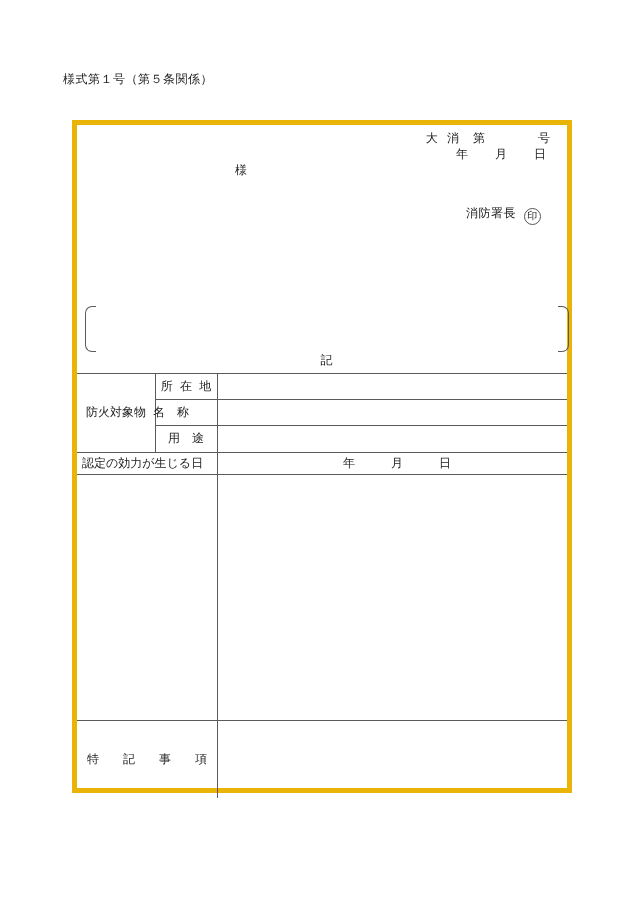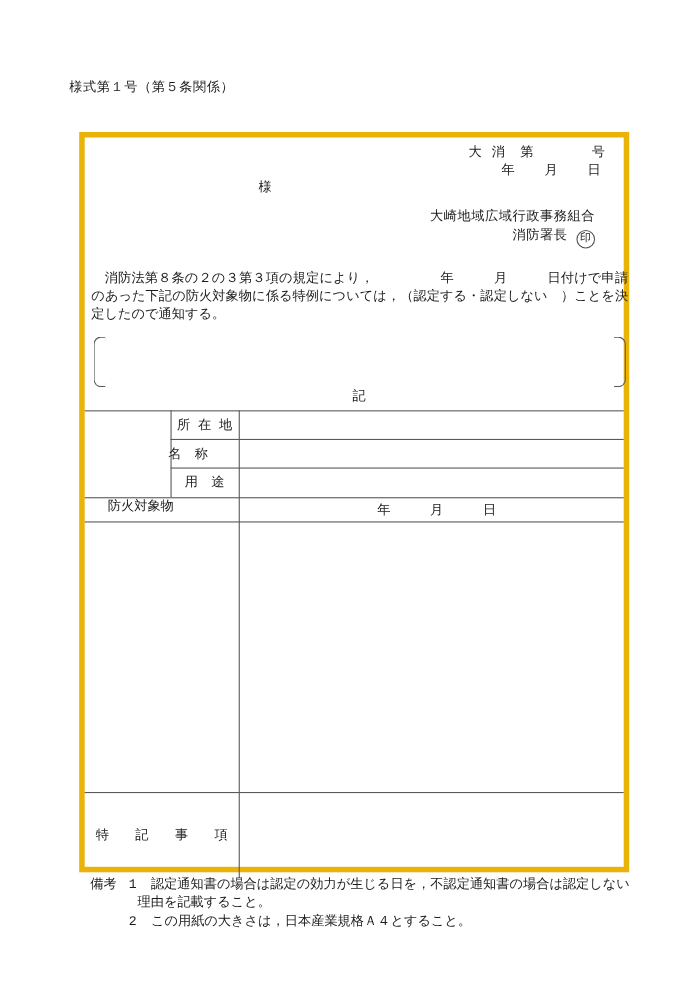--- a/index.html
+++ b/index.html
@@ -39,21 +39,21 @@
   .hl-top{left:0;right:0;top:248px;}
   .hl-r1{left:78px;right:0;top:274px;}
   .hl-r2{left:78px;right:0;top:300px;}
   .hl-r3{left:0;right:0;top:327px;}
   .hl-r4{left:0;right:0;top:349px;}
   .hl-r5{left:0;right:0;top:595px;}
   .vl-a{left:78px;top:248px;height:79px;}
   .vl-b{left:140px;top:248px;height:425px;}
   .cell{position:absolute;display:flex;align-items:center;box-sizing:border-box;}
   .cell.center{justify-content:center;}
-  .group-label{left:12px;top:248px;width:78px;height:79px;margin-top:48px;}
+  .group-label{left:0;top:248px;width:78px;height:79px;}
   .sub0{left:78px;top:248px;width:62px;height:26px;}
   .sub1{left:63px;top:274px;width:62px;height:26px;}
   .sub2{left:78px;top:300px;width:62px;height:27px;}
   .val0{left:140px;top:248px;width:360px;height:26px;}
   .val1{left:140px;top:274px;width:360px;height:26px;}
   .val2{left:140px;top:300px;width:360px;height:27px;}
   .eff-label{left:0;top:327px;width:140px;height:22px;padding-left:5px;}
   .eff-value{left:140px;top:327px;width:360px;height:22px;justify-content:center;}
   .reason-label{left:0;top:349px;width:140px;height:246px;letter-spacing:1.5px;}
   .reason-value{left:140px;top:349px;width:360px;height:246px;}
@@ -71,26 +71,24 @@
 <div class="page">
 
   <div class="abs form-number">様式第１号（第５条関係）</div>
 
 
   <div class="abs frame">
 
     <div class="abs doc-number">大 消　第　　　　号</div>
     <div class="abs date-line">年　　月　　日</div>
     <div class="abs addressee">様</div>
-    <div class="abs organization">大崎地域広域行政事務組合</div>
     <div class="abs signer-line">
       <span>消防署長</span><span class="seal">印</span>
     </div>
 
-    <div class="abs body-par">　消防法第８条の２の３第３項の規定により，　　　　　年　　　月　　　日付けで申請のあった下記の防火対象物に係る特例については，（認定する・認定しない　）ことを決定したので通知する。</div>
 
     <div class="abs note-wrap">
       <div class="bracket bracket-left"></div>
       <div class="bracket bracket-right"></div>
     </div>
 
     <div class="abs ki">記</div>
 
     <div class="hl hl-top"></div>
     <div class="hl hl-r1"></div>
@@ -104,32 +102,24 @@
     <div class="cell center group-label">防火対象物</div>
 
     <div class="cell center sub0">所 在 地</div>
     <div class="cell center sub1">名　称</div>
     <div class="cell center sub2">用　途</div>
 
     <div class="cell val0"></div>
     <div class="cell val1"></div>
     <div class="cell val2"></div>
 
+    <div class="cell eff-label">認定の効力が生じる日</div>
     <div class="cell eff-value">年　　　月　　　日</div>
 
     <div class="cell reason-value"></div>
 
     <div class="cell center special-label">特　　記　　事　　項</div>
     <div class="cell special-value"></div>
 
   </div>
 
-  <div class="abs remarks">
-    <span class="remarks-label">備考</span>
-    <div class="remark-item">
-      <span class="num">1</span><span>認定通知書の場合は認定の効力が生じる日を，不認定通知書の場合は認定しない理由を記載すること。</span>
-    </div>
-    <div class="remark-item">
-      <span class="num">2</span><span>この用紙の大きさは，日本産業規格Ａ４とすること。</span>
-    </div>
-  </div>
 
 </div>
 
 </body></html>

